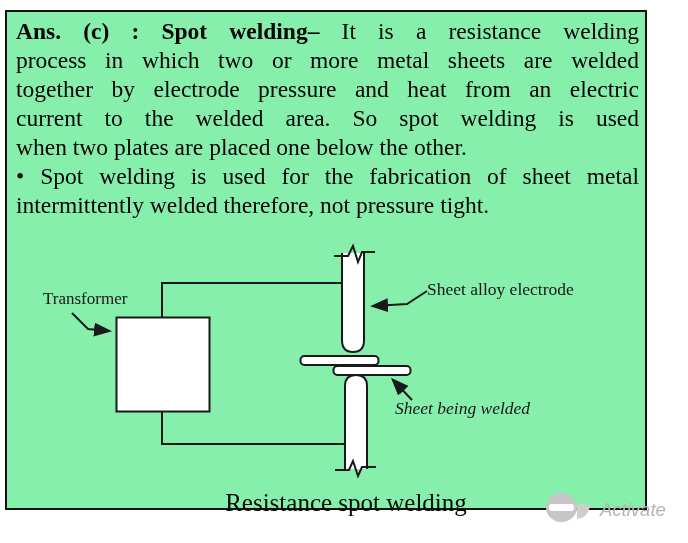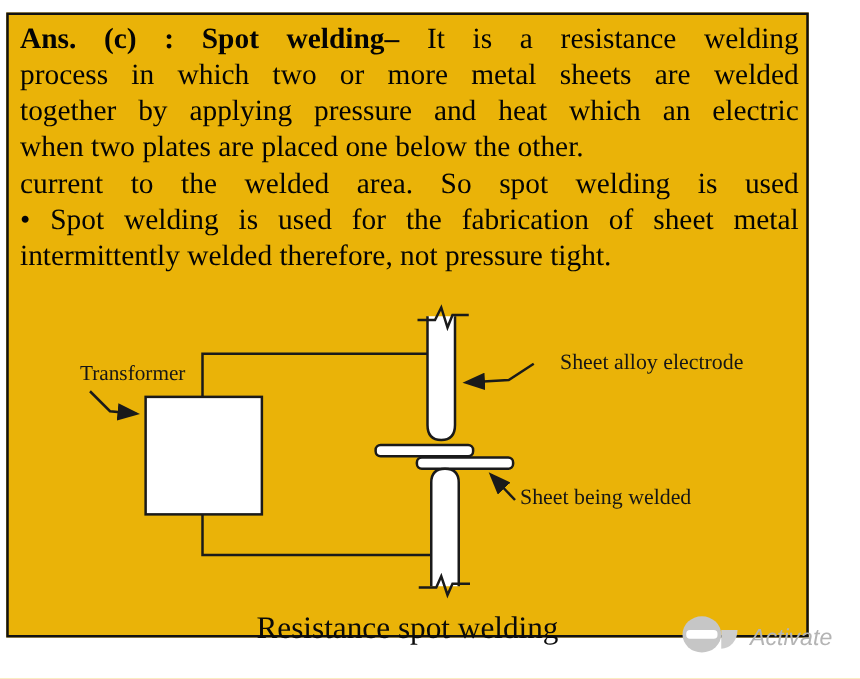--- a/index.html
+++ b/index.html
@@ -2,37 +2,37 @@
 <html><head>
 <meta charset="utf-8">
 <style>
   html,body{margin:0;padding:0;}
   body{
     width:688px;height:543px;position:relative;overflow:hidden;
     background:#ffffff;font-family:"Liberation Serif", serif;color:#000;
   }
   .answer-box{
     position:absolute;left:5px;top:10px;width:638px;height:496px;
-    border:2px solid #111;background:#eab308;
+    border:2px solid #111;background:#86efac;
   }
   .answer-text{
     position:absolute;left:9px;top:5px;width:623px;
     font-size:23.5px;line-height:29px;color:#040404;
   }
   .ln{white-space:nowrap;}
   .jline{text-align:justify;text-align-last:justify;white-space:normal;}
   .lline{text-align:left;}
   .b{font-weight:bold;}
   .diagram-svg{position:absolute;left:0;top:0;pointer-events:none;}
   .diag-label{
-    position:absolute;font-size:17.5px;line-height:18px;color:#161616;white-space:nowrap;margin-left:21px;
+    position:absolute;font-size:17.5px;line-height:18px;color:#161616;white-space:nowrap;
   }
   .lbl-transformer{left:43px;top:290px;font-size:17px;}
   .lbl-electrode{left:427px;top:280px;}
-  .lbl-sheet{left:395px;top:388px;}
+  .lbl-sheet{left:395px;top:399px;font-style:italic;}
   .caption{
     position:absolute;left:5px;top:477px;width:642px;text-align:center;
     font-size:25px;color:#0a0a0a;
   }
   .watermark{position:absolute;left:546px;top:491px;width:142px;height:32px;font-style:italic;}
   .wm-icon{
     position:absolute;left:0;top:2px;width:31px;height:29px;border-radius:50%;
     background:#c6c6c6;overflow:hidden;
   }
   .wm-band{position:absolute;left:3px;top:11px;width:25px;height:7px;background:#fff;border-radius:3px;}
@@ -45,28 +45,28 @@
     font-family:"Liberation Sans", sans-serif;font-size:18.5px;color:#b4b4b4;
   }
 </style>
 </head>
 <body>
 
 <div class="answer-box">
   <div class="answer-text">
     <div class="ln jline"><span class="b">Ans. (c) : Spot welding–</span><span> It is a resistance welding</span></div>
     <div class="ln jline">process in which two or more metal sheets are welded</div>
-    <div class="ln jline">together by applying pressure and heat which an electric</div>
+    <div class="ln jline">together by electrode pressure and heat from an electric</div>
+    <div class="ln jline">current to the welded area. So spot welding is used</div>
     <div class="ln lline">when two plates are placed one below the other.</div>
-    <div class="ln jline">current to the welded area. So spot welding is used</div>
     <div class="ln jline">• Spot welding is used for the fabrication of sheet metal</div>
     <div class="ln lline">intermittently welded therefore, not pressure tight.</div>
   </div>
 
-  <div class="caption" style="left:0;width:638px;">Resistance spot welding</div>
+  <div class="caption" style="left:0;width:638px;padding-left:20px;">Resistance spot welding</div>
 </div>
 
 <svg class="diagram-svg" width="688" height="543" viewBox="0 0 688 543">
   <defs>
     <marker id="arrow" markerWidth="9" markerHeight="7" refX="7.5" refY="3.5" orient="auto">
       <path d="M0,0 L9,3.5 L0,7 z" fill="#1a1a1a"></path>
     </marker>
   </defs>
   <g stroke="#1a1a1a" stroke-width="2" fill="none">
 

